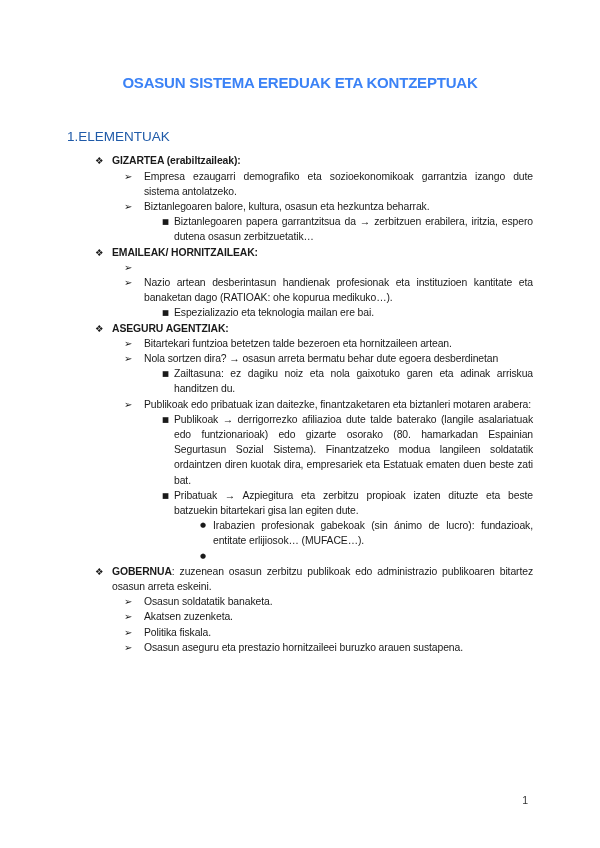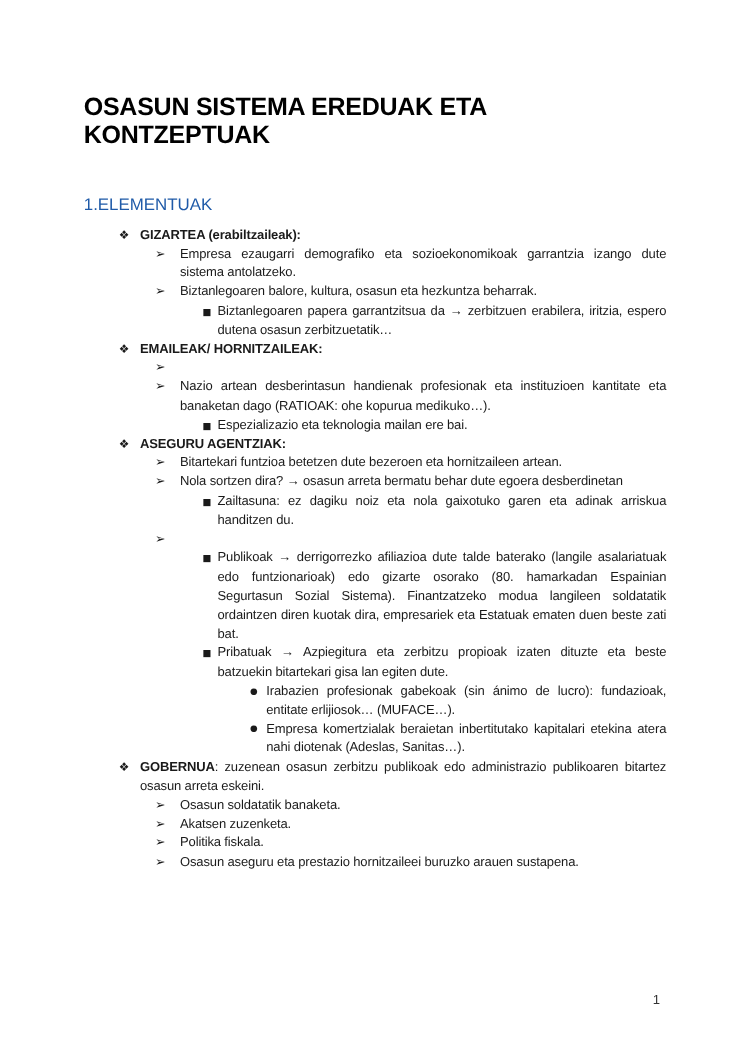--- a/index.html
+++ b/index.html
@@ -11,24 +11,25 @@
     position:relative;
     overflow:hidden;
   }
   .page {
     position:absolute; inset:0;
     padding:75px 67px 0 67px;
     box-sizing:border-box;
   }
   .title {
     margin:0;
-    font-size:20px;
+    font-size:15px;
     font-weight:bold;
+    text-align:center;
     letter-spacing:-0.2px;
-    color:#000000;
+    color:#3b82f6;
     line-height:1.1;
   }
   .heading {
     margin:38px 0 9px 0;
     font-size:13.5px;
     font-weight:normal;
     line-height:1.1;
   }
   .list {
     font-size:10.4px;
@@ -93,48 +94,48 @@
       <div class="li lvl3">
         <span class="bullet">■</span>
         <span class="txt">Espezializazio eta teknologia mailan ere bai.</span>
       </div>
       <div class="li lvl1">
         <span class="bullet">❖</span>
         <span class="txt bold">ASEGURU AGENTZIAK:</span>
       </div>
       <div class="li lvl2">
         <span class="bullet">➢</span>
-        <span class="txt">Bitartekari funtzioa betetzen dute bezeroen eta hornitzaileen artean.</span>
+        <span class="txt">Bitartekari funtzioa betetzen talde bezeroen eta hornitzaileen artean.</span>
       </div>
       <div class="li lvl2">
         <span class="bullet">➢</span>
         <span class="txt">Nola sortzen dira? → osasun arreta bermatu behar dute egoera desberdinetan</span>
       </div>
       <div class="li lvl3">
         <span class="bullet">■</span>
         <span class="txt">Zailtasuna: ez dagiku noiz eta nola gaixotuko garen eta adinak arriskua handitzen du.</span>
       </div>
       <div class="li lvl2">
         <span class="bullet">➢</span>
+        <span class="txt">Publikoak edo pribatuak izan daitezke, finantzaketaren eta biztanleri motaren arabera:</span>
       </div>
       <div class="li lvl3">
         <span class="bullet">■</span>
         <span class="txt"><span class="underline">Publikoak</span> → derrigorrezko afiliazioa dute talde baterako (langile asalariatuak edo funtzionarioak) edo gizarte osorako (80. hamarkadan Espainian Segurtasun Sozial Sistema). Finantzatzeko modua langileen soldatatik ordaintzen diren kuotak dira, empresariek eta Estatuak ematen duen beste zati bat.</span>
       </div>
       <div class="li lvl3">
         <span class="bullet">■</span>
         <span class="txt"><span class="underline">Pribatuak</span> → Azpiegitura eta zerbitzu propioak izaten dituzte eta beste batzuekin bitartekari gisa lan egiten dute.</span>
       </div>
       <div class="li lvl4">
         <span class="bullet">●</span>
         <span class="txt">Irabazien profesionak gabekoak (sin ánimo de lucro): fundazioak, entitate erlijiosok… (MUFACE…).</span>
       </div>
       <div class="li lvl4">
         <span class="bullet">●</span>
-        <span class="txt">Empresa komertzialak beraietan inbertitutako kapitalari etekina atera nahi diotenak (Adeslas, Sanitas…).</span>
       </div>
       <div class="li lvl1">
         <span class="bullet">❖</span>
         <span class="txt"><span class="bold">GOBERNUA</span>: zuzenean osasun zerbitzu publikoak edo administrazio publikoaren bitartez osasun arreta eskeini.</span>
       </div>
       <div class="li lvl2">
         <span class="bullet">➢</span>
         <span class="txt">Osasun soldatatik banaketa.</span>
       </div>
       <div class="li lvl2">

